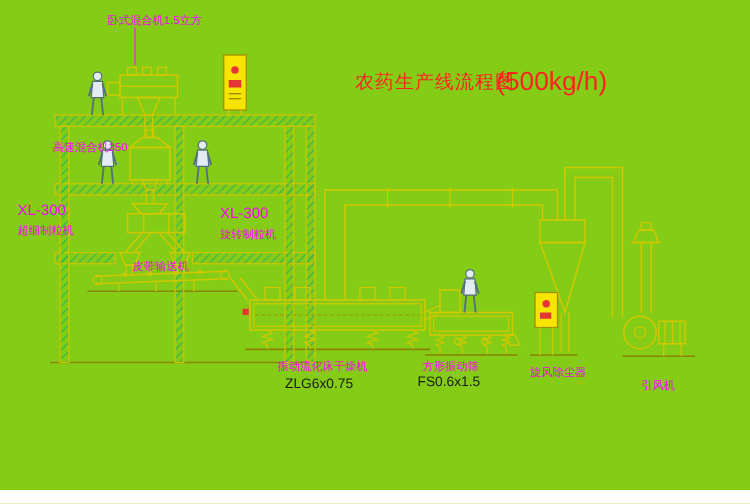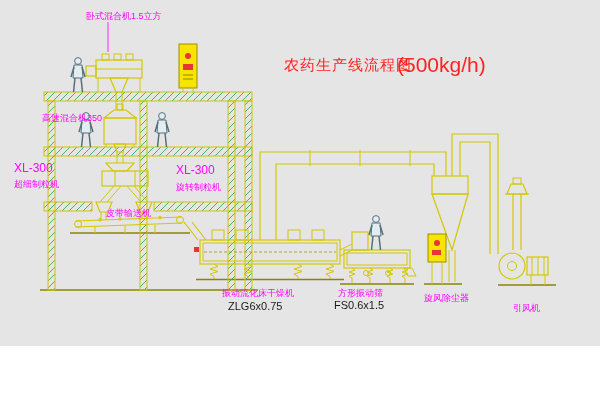--- a/index.html
+++ b/index.html
@@ -1,16 +1,16 @@
 <!DOCTYPE html>
 <html><head>
 <meta charset="utf-8">
 <style>
   html,body{margin:0;padding:0;background:#fff;}
-  .stage{position:relative;width:600px;height:346px;background:#e5e5e5;overflow:hidden;}
+  .stage{position:relative;width:600px;height:392px;background:#84cc16;overflow:hidden;}
   svg{display:block;}
   svg text{font-family:"Liberation Sans","DejaVu Sans",sans-serif;}
   .y{stroke:#d2c800;fill:none;stroke-width:1.2;}
   .ythin{stroke:#d2c800;fill:none;stroke-width:1;}
   .ydark{stroke:#8a8400;fill:none;stroke-width:1.3;}
   .slab{stroke:#cfc400;stroke-width:1;}
   .cab{fill:#f7e400;stroke:#9c8f00;stroke-width:1;}
   .cabline{stroke:#7a6e00;stroke-width:0.8;fill:none;}
   .red{fill:#e53636;stroke:none;}
   .pfill{fill:#e3edf1;stroke:#54707c;stroke-width:1;}

